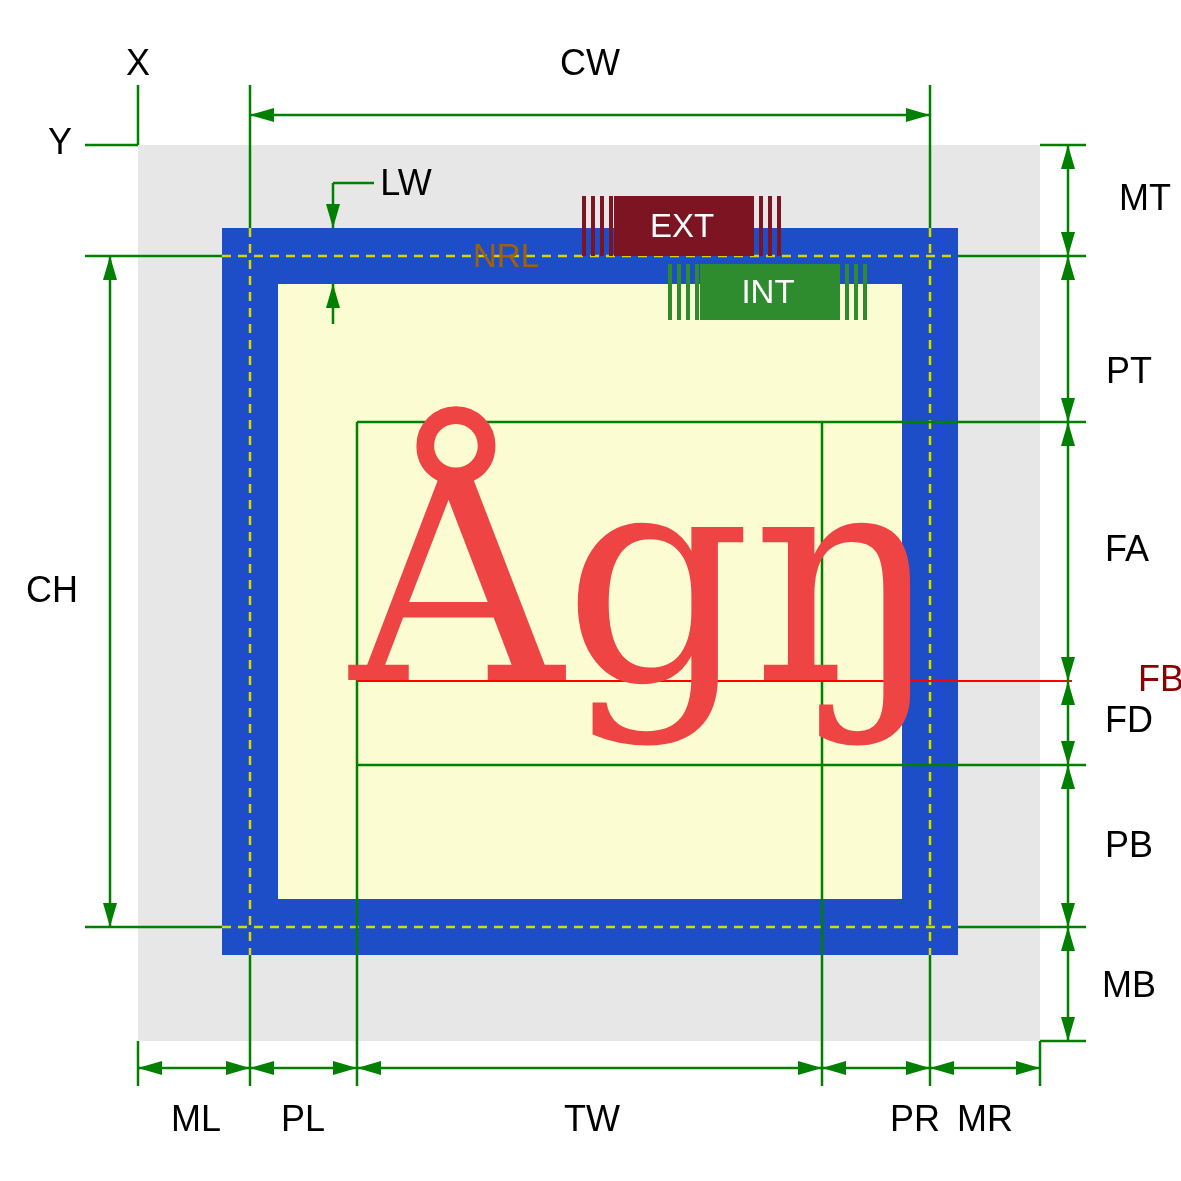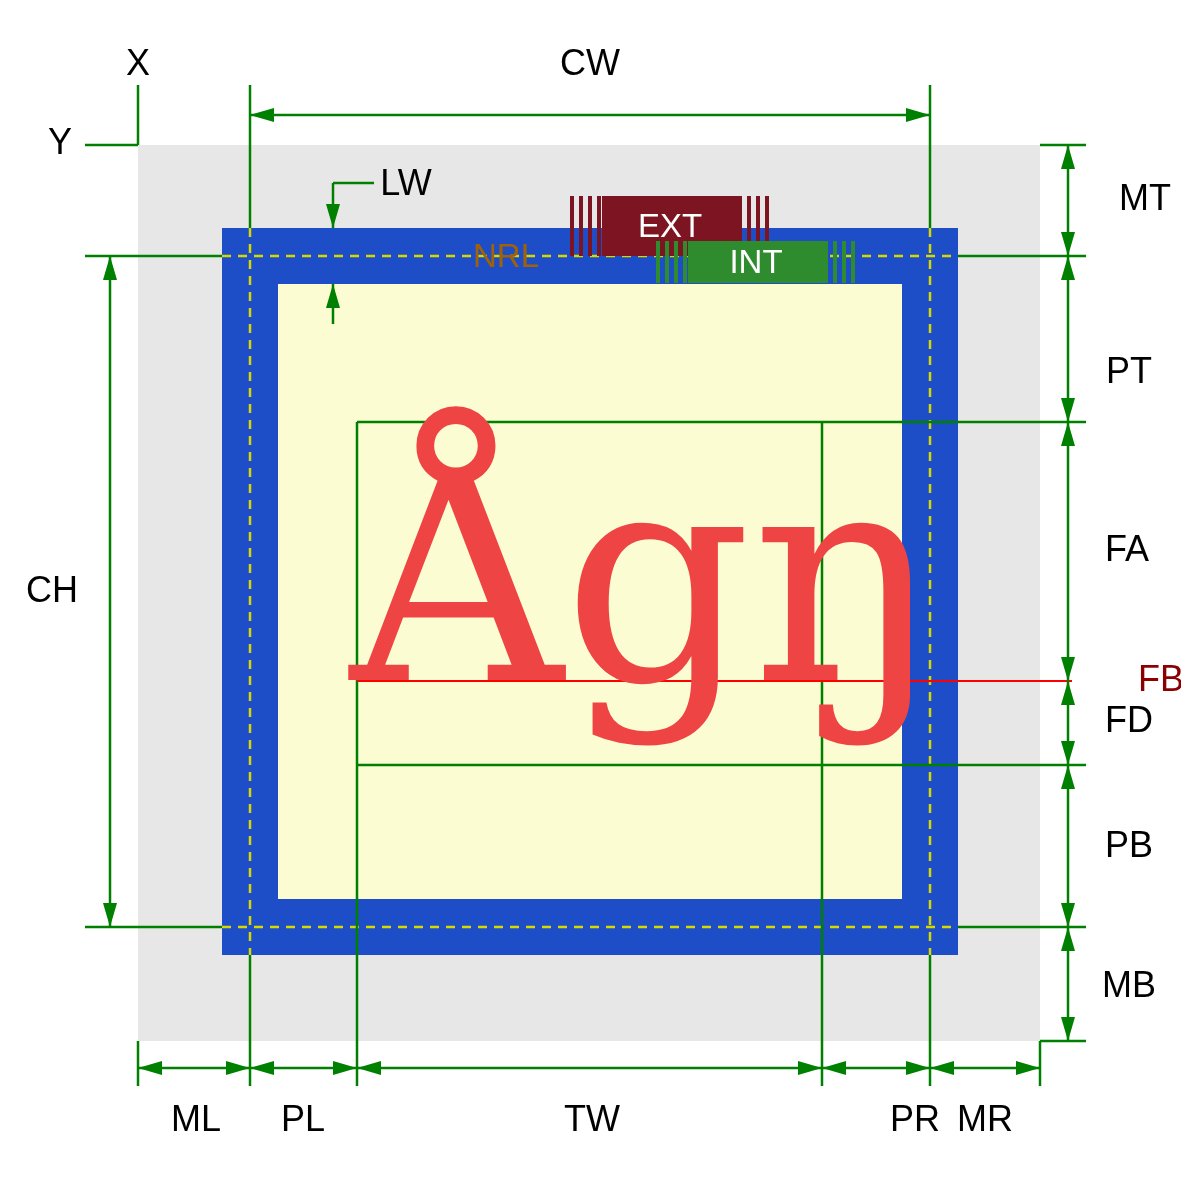--- a/index.html
+++ b/index.html
@@ -29,23 +29,23 @@
   .glyphs {
     left: 350px; top: 431px;
     font-family: "DejaVu Serif", serif;
     font-size: 295px;
     line-height: 1;
     color: #ef4444;
     white-space: nowrap;
   }
 
   
-  .hatch-box { display: flex; }
+  .hatch-box { display: flex; margin-left: 12px; }
   .ext-box { left: 570px; top: 196px; width: 200px; height: 60px; }
-  .int-box { left: 656px; top: 241px; width: 200px; height: 42px; }
+  .int-box { left: 656px; top: 264px; width: 200px; height: 56px; }
   .hatch-box .stripes { width: 32px; height: 100%; }
   .ext-box .stripes { background: repeating-linear-gradient(90deg, #7d1421 0 4px, transparent 4px 9px); }
   .int-box .stripes { background: repeating-linear-gradient(90deg, #2e8b2e 0 4px, transparent 4px 9px); }
   .hatch-box .body {
     flex: 1; height: 100%;
     display: flex; align-items: center; justify-content: center;
     color: #ffffff; font-size: 33px;
   }
   .ext-box .body { background: #7d1421; }
   .int-box .body { background: #2e8b2e; }

